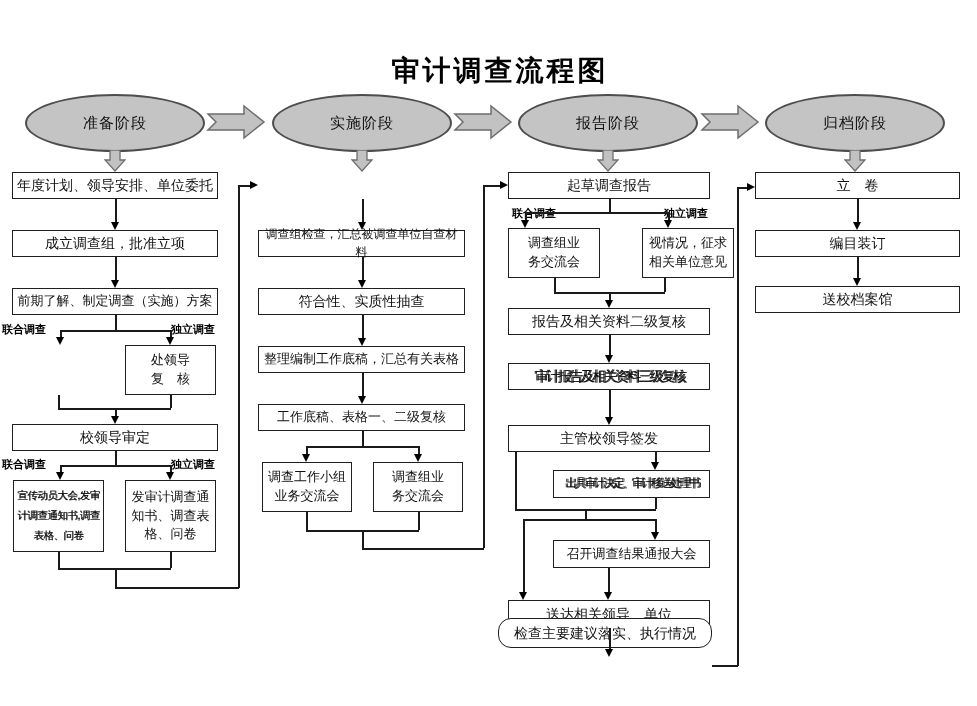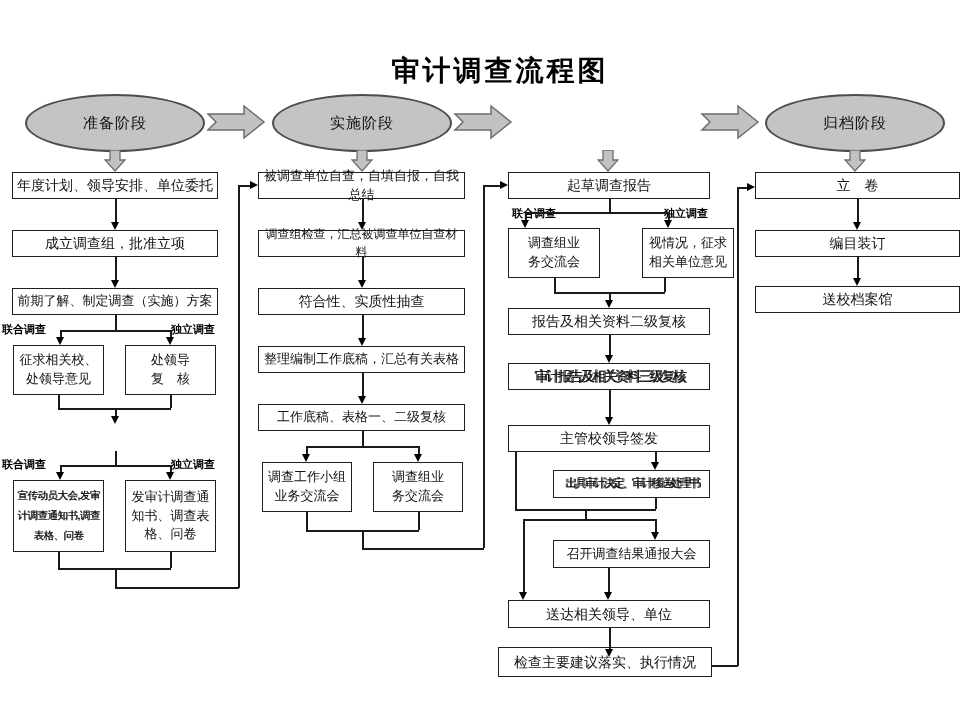--- a/index.html
+++ b/index.html
@@ -38,20 +38,23 @@
 <div class="canvas">
 
   <div class="title">审计调查流程图</div>
 
   <div class="stage" style="left:25px;">
       <span>准备阶段</span>
     </div>
   <div class="stage" style="left:272px;">
       <span>实施阶段</span>
     </div>
+  <div class="stage" style="left:518px;">
+      <span>报告阶段</span>
+    </div>
   <div class="stage" style="left:765px;">
       <span>归档阶段</span>
     </div>
 
   <svg class="barrow" style="left:206px;top:104px;" width="60" height="36">
       <polygon points="2,10 38,10 38,2 58,18 38,34 38,26 2,26 10,18" fill="#c2c2c2" stroke="#6e6e6e" stroke-width="1.5"></polygon>
     </svg>
   <svg class="barrow" style="left:453px;top:104px;" width="60" height="36">
       <polygon points="2,10 38,10 38,2 58,18 38,34 38,26 2,26 10,18" fill="#c2c2c2" stroke="#6e6e6e" stroke-width="1.5"></polygon>
     </svg>
@@ -68,24 +71,23 @@
   <svg class="barrow" style="left:597px;top:150px;" width="22" height="22">
       <polygon points="6,0 16,0 16,10 21,10 11,21 1,10 6,10" fill="#c2c2c2" stroke="#6e6e6e" stroke-width="1.3"></polygon>
     </svg>
   <svg class="barrow" style="left:844px;top:150px;" width="22" height="22">
       <polygon points="6,0 16,0 16,10 21,10 11,21 1,10 6,10" fill="#c2c2c2" stroke="#6e6e6e" stroke-width="1.3"></polygon>
     </svg>
 
   <div class="box" style="left:12px;top:172px;width:206px;height:27px;">年度计划、领导安排、单位委托</div>
   <div class="box" style="left:12px;top:230px;width:206px;height:27px;">成立调查组，批准立项</div>
   <div class="box f13" style="left:12px;top:288px;width:206px;height:27px;">前期了解、制定调查（实施）方案</div>
-  <div class="box f13" style="left:13px;top:345px;width:91px;height:50px;">征求相关校、
-处领导意见</div>
   <div class="box f13" style="left:125px;top:345px;width:91px;height:50px;">处领导
 复　核</div>
+  <div class="box" style="left:12px;top:424px;width:206px;height:27px;">校领导审定</div>
   <div class="box tiny" style="left:13px;top:480px;width:91px;height:72px;">宣传动员大会,发审
 计调查通知书,调查
 表格、问卷</div>
   <div class="box f13" style="left:125px;top:480px;width:91px;height:72px;">发审计调查通
 知书、调查表
 格、问卷</div>
 
   <div class="blabel" style="left:2px;top:322px;">联合调查</div>
   <div class="blabel" style="left:171px;top:322px;">独立调查</div>
   <div class="blabel" style="left:2px;top:457px;">联合调查</div>
@@ -114,21 +116,20 @@
     <div class="ahd" style="left:166px;top:472px;"></div>
   <div class="vl" style="left:58px;top:552px;height:16px;"></div>
   <div class="vl" style="left:170px;top:552px;height:16px;"></div>
   <div class="hl" style="left:58px;top:568px;width:113px;"></div>
   <div class="vl" style="left:115px;top:568px;height:19px;"></div>
   <div class="hl" style="left:115px;top:587px;width:124px;"></div>
   <div class="vl" style="left:238px;top:185px;height:403px;"></div>
   <div class="hl" style="left:238px;top:185px;width:13px;"></div>
     <div class="ahr" style="left:250px;top:181px;"></div>
 
-  <div class="box f13" style="left:258px;top:172px;width:207px;height:27px;">被调查单位自查，自填自报，自我总结</div>
   <div class="box f12" style="left:258px;top:230px;width:207px;height:27px;">调查组检查，汇总被调查单位自查材料</div>
   <div class="box" style="left:258px;top:288px;width:207px;height:27px;">符合性、实质性抽查</div>
   <div class="box f13" style="left:258px;top:346px;width:207px;height:27px;">整理编制工作底稿，汇总有关表格</div>
   <div class="box f13" style="left:258px;top:404px;width:207px;height:27px;">工作底稿、表格一、二级复核</div>
   <div class="box f13" style="left:262px;top:462px;width:90px;height:50px;text-align:center;">调查工作小组
 业务交流会</div>
   <div class="box f13" style="left:373px;top:462px;width:90px;height:50px;">调查组业
 务交流会</div>
 
   <div class="vl" style="left:362px;top:199px;height:24px;"></div>
@@ -158,21 +159,21 @@
   <div class="box f13" style="left:508px;top:228px;width:92px;height:50px;">调查组业
 务交流会</div>
   <div class="box f13" style="left:618px;top:228px;width:92px;height:50px;margin-left:24px;">视情况，征求
 相关单位意见</div>
   <div class="box" style="left:508px;top:308px;width:202px;height:27px;">报告及相关资料二级复核</div>
   <div class="box smear" style="left:508px;top:363px;width:202px;height:27px;">审计报告及相关资料三级复核</div>
   <div class="box" style="left:508px;top:425px;width:202px;height:27px;">主管校领导签发</div>
   <div class="box f12 smear" style="left:553px;top:470px;width:157px;height:28px;">出具审计决定、审计移送处理书</div>
   <div class="box f13" style="left:553px;top:540px;width:157px;height:28px;">召开调查结果通报大会</div>
   <div class="box" style="left:508px;top:600px;width:202px;height:28px;">送达相关领导、单位</div>
-  <div class="box" style="left:498px;top:647px;width:214px;height:30px;">检查主要建议落实、执行情况</div>
+  <div class="box" style="left:498px;top:618px;width:214px;height:30px;border-radius:13px;">检查主要建议落实、执行情况</div>
 
   <div class="blabel" style="left:512px;top:206px;">联合调查</div>
   <div class="blabel" style="left:664px;top:206px;">独立调查</div>
 
   <div class="vl" style="left:609px;top:199px;height:13px;"></div>
   <div class="hl" style="left:525px;top:212px;width:144px;"></div>
   <div class="vl" style="left:525px;top:212px;height:9px;"></div>
     <div class="ahd" style="left:521px;top:220px;"></div>
   <div class="vl" style="left:668px;top:212px;height:9px;"></div>
     <div class="ahd" style="left:664px;top:220px;"></div>

